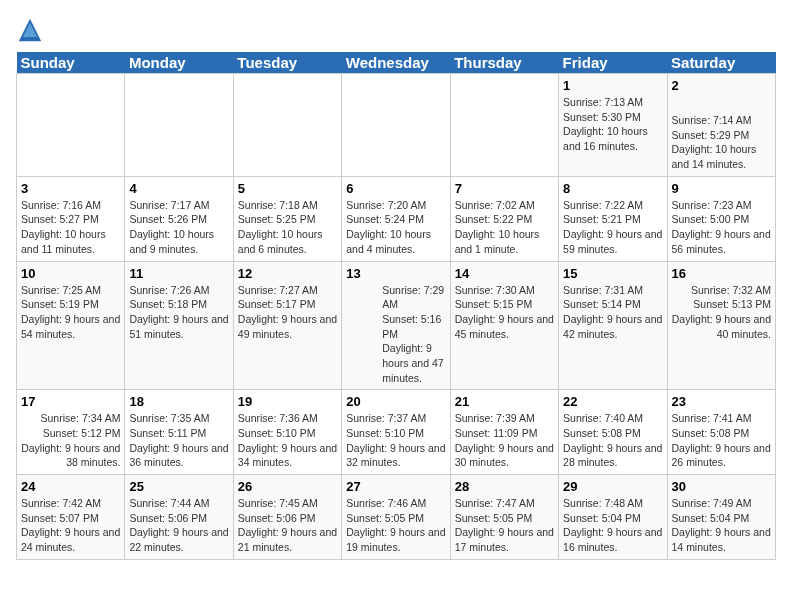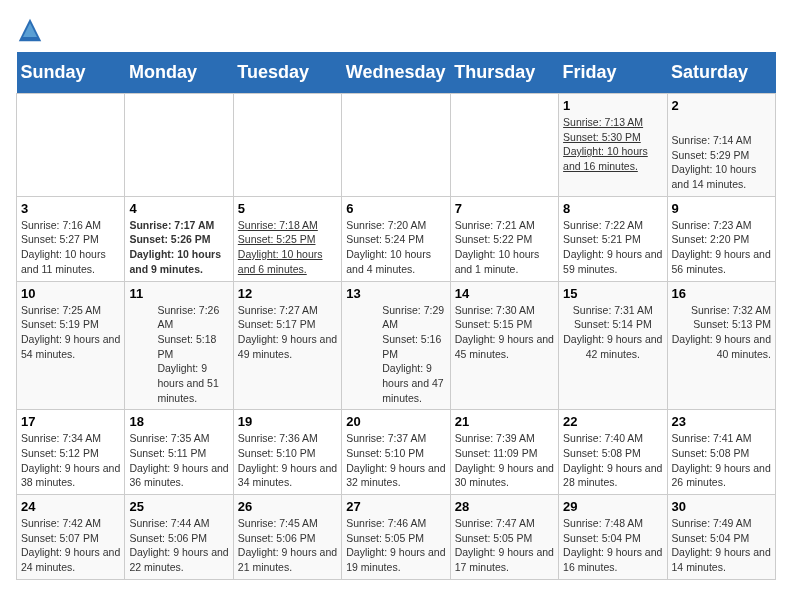--- a/index.html
+++ b/index.html
@@ -48,23 +48,23 @@
       color: #555;
     }
     table {
       width: 100%;
       border-collapse: collapse;
       font-size: 11px;
     }
     thead tr th {
       background-color: #2a6db5;
       color: #fff;
-      padding: 10px 4px;
+      padding: 2px 4px;
       text-align: left;
-      font-size: 18px;
+      font-size: 15px;
       font-weight: bold;
     }
     tbody tr td {
       border: 1px solid #ccc;
       vertical-align: top;
       padding: 4px;
       width: calc(100%/7);
       min-height: 80px;
       background: #fff;
     }
@@ -119,85 +119,85 @@
   </thead>
   <tbody id="calendar-body">
   <tr>
         <td class="empty-cell"></td>
         <td class="empty-cell"></td>
         <td class="empty-cell"></td>
         <td class="empty-cell"></td>
         <td class="empty-cell"></td>
         <td>
           <span class="day-number">1</span>
-          <div class="day-info" style="white-space: pre-line; text-decoration: underline;">Sunrise: 7:13 AM
+          <div class="day-info" style="white-space: pre-line;">Sunrise: 7:13 AM
 Sunset: 5:30 PM
 Daylight: 10 hours and 16 minutes.</div>
         </td>
         <td>
           <span class="day-number">2</span>
           <div class="day-info" style="white-space: pre-line; margin-top: 20px;">Sunrise: 7:14 AM
 Sunset: 5:29 PM
 Daylight: 10 hours and 14 minutes.</div>
         </td>
       </tr>
       <tr>
         <td>
           <span class="day-number">3</span>
           <div class="day-info" style="white-space: pre-line;">Sunrise: 7:16 AM
 Sunset: 5:27 PM
 Daylight: 10 hours and 11 minutes.</div>
         </td>
         <td>
           <span class="day-number">4</span>
-          <div class="day-info" style="white-space: pre-line; font-weight: bold;">Sunrise: 7:17 AM
+          <div class="day-info" style="white-space: pre-line;">Sunrise: 7:17 AM
 Sunset: 5:26 PM
 Daylight: 10 hours and 9 minutes.</div>
         </td>
         <td>
           <span class="day-number">5</span>
-          <div class="day-info" style="white-space: pre-line; text-decoration: underline;">Sunrise: 7:18 AM
+          <div class="day-info" style="white-space: pre-line;">Sunrise: 7:18 AM
 Sunset: 5:25 PM
 Daylight: 10 hours and 6 minutes.</div>
         </td>
         <td>
           <span class="day-number">6</span>
           <div class="day-info" style="white-space: pre-line;">Sunrise: 7:20 AM
 Sunset: 5:24 PM
 Daylight: 10 hours and 4 minutes.</div>
         </td>
         <td>
           <span class="day-number">7</span>
-          <div class="day-info" style="white-space: pre-line;">Sunrise: 7:21 AM
+          <div class="day-info" style="white-space: pre-line;">Sunrise: 7:02 AM
 Sunset: 5:22 PM
 Daylight: 10 hours and 1 minute.</div>
         </td>
         <td>
           <span class="day-number">8</span>
           <div class="day-info" style="white-space: pre-line;">Sunrise: 7:22 AM
 Sunset: 5:21 PM
 Daylight: 9 hours and 59 minutes.</div>
         </td>
         <td>
           <span class="day-number">9</span>
           <div class="day-info" style="white-space: pre-line;">Sunrise: 7:23 AM
-Sunset: 2:20 PM
+Sunset: 5:00 PM
 Daylight: 9 hours and 56 minutes.</div>
         </td>
       </tr>
       <tr>
         <td>
           <span class="day-number">10</span>
           <div class="day-info" style="white-space: pre-line;">Sunrise: 7:25 AM
 Sunset: 5:19 PM
 Daylight: 9 hours and 54 minutes.</div>
         </td>
         <td>
           <span class="day-number">11</span>
-          <div class="day-info" style="white-space: pre-line; margin-left: 28px;">Sunrise: 7:26 AM
+          <div class="day-info" style="white-space: pre-line;">Sunrise: 7:26 AM
 Sunset: 5:18 PM
 Daylight: 9 hours and 51 minutes.</div>
         </td>
         <td>
           <span class="day-number">12</span>
           <div class="day-info" style="white-space: pre-line;">Sunrise: 7:27 AM
 Sunset: 5:17 PM
 Daylight: 9 hours and 49 minutes.</div>
         </td>
         <td>
@@ -207,35 +207,35 @@
 Daylight: 9 hours and 47 minutes.</div>
         </td>
         <td>
           <span class="day-number">14</span>
           <div class="day-info" style="white-space: pre-line;">Sunrise: 7:30 AM
 Sunset: 5:15 PM
 Daylight: 9 hours and 45 minutes.</div>
         </td>
         <td>
           <span class="day-number">15</span>
-          <div class="day-info" style="white-space: pre-line; text-align: center;">Sunrise: 7:31 AM
+          <div class="day-info" style="white-space: pre-line;">Sunrise: 7:31 AM
 Sunset: 5:14 PM
 Daylight: 9 hours and 42 minutes.</div>
         </td>
         <td>
           <span class="day-number">16</span>
           <div class="day-info" style="white-space: pre-line; text-align: right;">Sunrise: 7:32 AM
 Sunset: 5:13 PM
 Daylight: 9 hours and 40 minutes.</div>
         </td>
       </tr>
       <tr>
         <td>
           <span class="day-number">17</span>
-          <div class="day-info" style="white-space: pre-line;">Sunrise: 7:34 AM
+          <div class="day-info" style="white-space: pre-line; text-align: right;">Sunrise: 7:34 AM
 Sunset: 5:12 PM
 Daylight: 9 hours and 38 minutes.</div>
         </td>
         <td>
           <span class="day-number">18</span>
           <div class="day-info" style="white-space: pre-line;">Sunrise: 7:35 AM
 Sunset: 5:11 PM
 Daylight: 9 hours and 36 minutes.</div>
         </td>
         <td>

